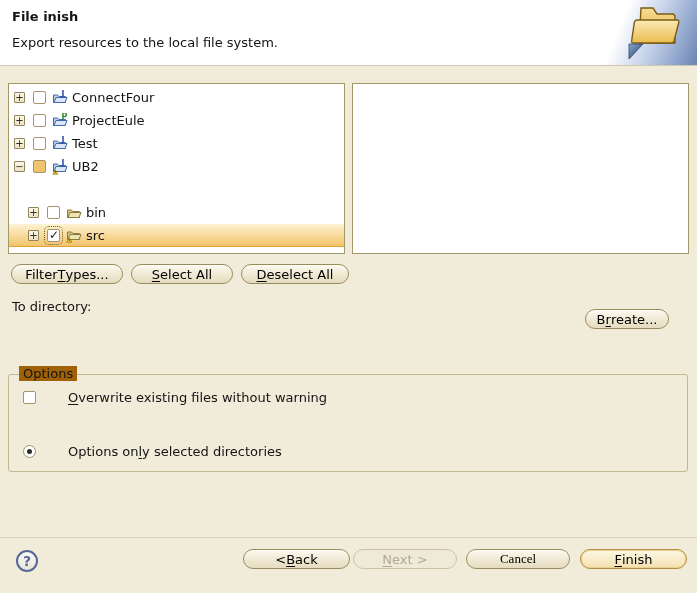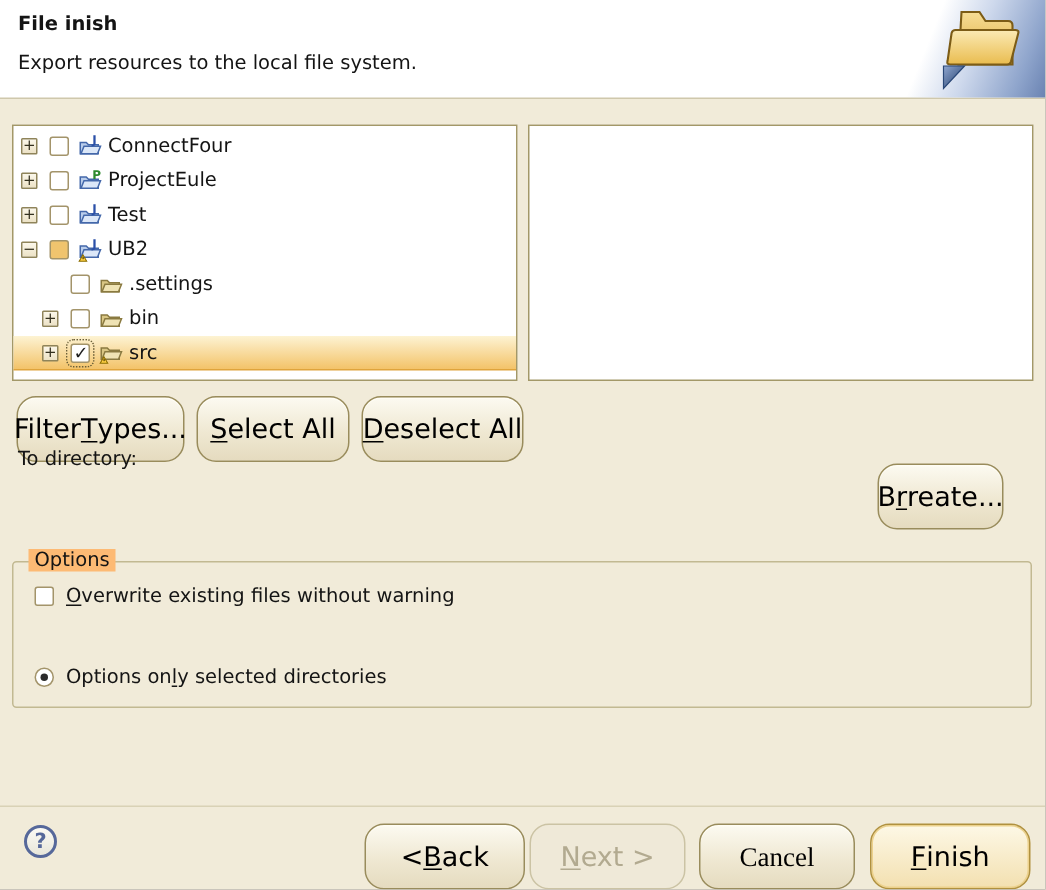--- a/index.html
+++ b/index.html
@@ -36,24 +36,24 @@
   .cbx { width: 13px; height: 13px; flex: 0 0 13px; margin-left: 8px;
          background: #fff; border: 1px solid #a3946a; border-radius: 2px;
          position: relative; }
   .cbx.grayed { background: #f0c46e; }
   .cbx.checked::after { content: "✓"; position: absolute; left: 1px; top: -2px;
          font-size: 12px; font-weight: bold; color: #1d1d1d; }
   .cbx.focus { outline: 1px dotted #6b5f38; outline-offset: 2px; }
   .tree-icon { margin-left: 6px; flex: 0 0 16px; width: 16px; height: 16px; }
   .tree-label { margin-left: 4px; white-space: nowrap; }
   
-  .btn { position: absolute; height: 44px; display: flex; align-items: center;
+  .btn { position: absolute; height: 20px; display: flex; align-items: center;
          justify-content: center; background: linear-gradient(#fcfaf1, #efe8d2 55%, #e5dbbf);
          border: 1px solid #998c5c; border-radius: 13px; box-shadow: inset 0 1px 0 #fffdf4;
-         font-size: 18px; color: #000; cursor: default; white-space: nowrap; }
+         font-size: 13px; color: #000; cursor: default; white-space: nowrap; }
   .btn .mn { text-decoration: underline; text-underline-offset: 2px; }
   .btn.disabled { background: #efe9d8; border-color: #cbc3a4; color: #b2aa90;
          box-shadow: none; }
   .btn.default { border-color: #b0913f; background: linear-gradient(#fdf8e6, #f3e0b0);
          box-shadow: inset 0 0 0 1px #ecd18c; }
   #filter-types-btn { left: 11px;  top: 264px; width: 112px; }
   #select-all-btn   { left: 131px; top: 264px; width: 102px; }
   #deselect-all-btn { left: 241px; top: 264px; width: 108px; }
   
   #dir-label { position: absolute; left: 12px; top: 299px; }
@@ -64,23 +64,23 @@
                font: 13px "DejaVu Sans", sans-serif; color: #141414; outline: none; }
   #combo-arrow { width: 27px; border: 1px solid #998c5c; border-radius: 0 3px 3px 0;
                background: linear-gradient(#fcfaf1, #e5dbbf);
                display: flex; align-items: center; justify-content: center; }
   .chevron-down { width: 8px; height: 8px; border-left: 2px solid #514e3b;
                border-bottom: 2px solid #514e3b; transform: rotate(-45deg) translate(1px,-1px); }
   #browse-btn { left: 585px; top: 309px; width: 84px; }
   
   #options-frame { position: absolute; left: 8px; top: 374px; width: 680px; height: 98px;
                border: 1px solid #c2b992; border-radius: 3px; }
-  #options-legend { position: absolute; left: 10px; top: -9px; background: #fdba74;
+  #options-legend { position: absolute; left: 10px; top: -9px; background: #a16207;
                padding: 0 4px; }
-  .opt-row { position: absolute; left: 14px; display: flex; align-items: center; }
+  .opt-row { position: absolute; left: 14px; display: flex; align-items: center; gap: 24px; }
   .opt-row .lbl { margin-left: 8px; }
   .opt-row .mn { text-decoration: underline; text-underline-offset: 2px; }
   .radio { width: 13px; height: 13px; border: 1px solid #a3946a; border-radius: 50%;
                background: #fff; position: relative; }
   .radio.checked::after { content: ""; position: absolute; left: 3px; top: 3px;
                width: 5px; height: 5px; border-radius: 50%; background: #2b2b2b; }
   
   #footer-sep { position: absolute; left: 0; top: 537px; width: 697px;
                border-top: 1px solid #d9d2b6; }
   #help-btn { position: absolute; left: 16px; top: 550px; width: 22px; height: 22px;
@@ -173,31 +173,20 @@
           <path d="M1.5 5 L5.5 5 L7 6.5 L13.5 6.5 L13.5 12.5 L1.5 12.5 Z" fill="#b9cdeb" stroke="#4468aa"></path>
           <path d="M4 7.5 L15 7.5 L13 12.5 L2 12.5 Z" fill="#dbe7f8" stroke="#4468aa"></path>
           <text x="9.5" y="6" font-size="8" font-weight="bold" fill="#2b50a8">J</text>
           <path d="M0.8 15.2 L5.8 15.2 L3.3 10.9 Z" fill="#ffd042" stroke="#8a6d00" stroke-width="0.7"></path>
           <rect x="3" y="12.2" width="0.8" height="1.6" fill="#4a3a00"></rect>
         </svg>
       </span>
       <span class="tree-label">UB2</span>
     </div>
 
-    <div class="tree-row lvl1" style="top:94px">
-      <span class="expander none"></span>
-      <span class="cbx unchecked"></span>
-      <span class="tree-icon">
-        <svg width="16" height="16" viewBox="0 0 16 16">
-          <path d="M1.5 5 L5.5 5 L7 6.5 L13.5 6.5 L13.5 12.5 L1.5 12.5 Z" fill="#d9c684" stroke="#8a7a40"></path>
-          <path d="M4 7.5 L15 7.5 L13 12.5 L2 12.5 Z" fill="#efe3b4" stroke="#8a7a40"></path>
-        </svg>
-      </span>
-      <span class="tree-label">.settings</span>
-    </div>
 
     <div class="tree-row lvl1" style="top:117px">
       <span class="expander">+</span>
       <span class="cbx unchecked"></span>
       <span class="tree-icon">
         <svg width="16" height="16" viewBox="0 0 16 16">
           <path d="M1.5 5 L5.5 5 L7 6.5 L13.5 6.5 L13.5 12.5 L1.5 12.5 Z" fill="#d9c684" stroke="#8a7a40"></path>
           <path d="M4 7.5 L15 7.5 L13 12.5 L2 12.5 Z" fill="#efe3b4" stroke="#8a7a40"></path>
         </svg>
       </span>

